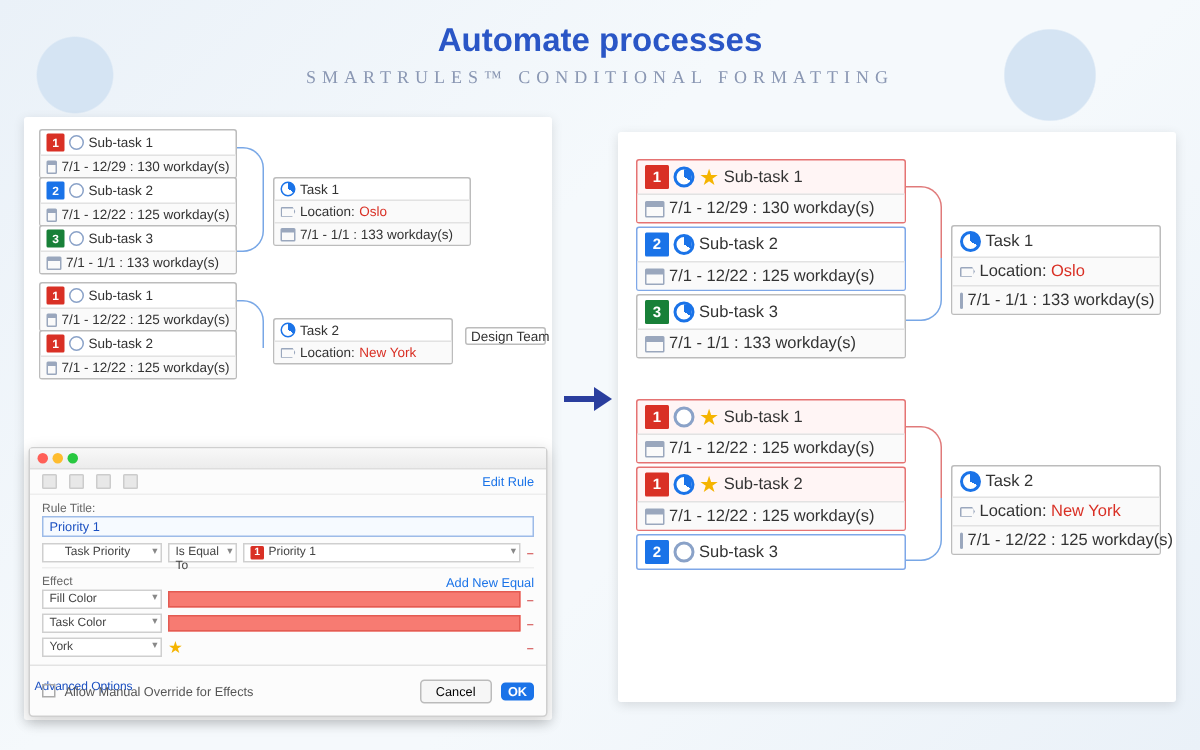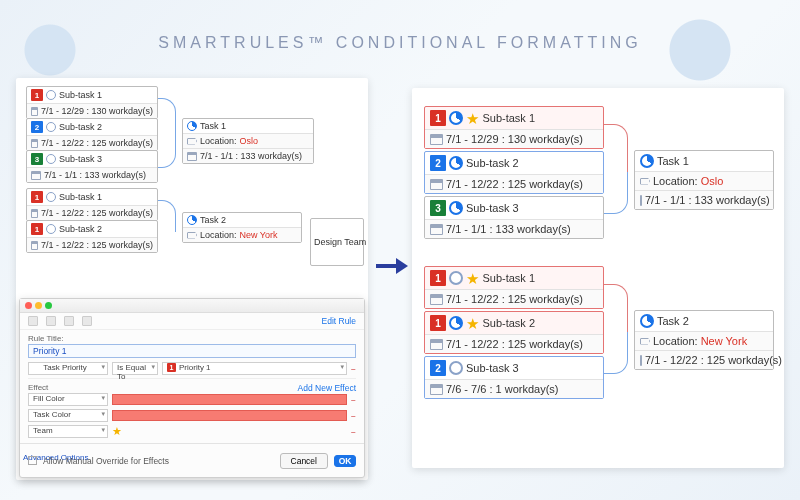--- a/index.html
+++ b/index.html
@@ -6,21 +6,21 @@
   body {
     width: 800px; height: 500px;
     font-family: "Segoe UI", Arial, sans-serif;
     background: radial-gradient(circle at 700px 50px, #d5e4f3 0px, #d5e4f3 30px, transparent 31px),
                 radial-gradient(circle at 50px 50px, #d5e4f3 0px, #d5e4f3 25px, transparent 26px),
                 linear-gradient(135deg, #eaf1f8 0%, #f5f9fc 40%, #f5f9fc 60%, #eaf1f8 100%);
     position: relative; overflow: hidden;
   }
   .header { text-align: center; padding-top: 14px; }
   .title { color: #2a56c6; font-size: 22px; font-weight: 600; }
-  .subtitle { color: #8a97b3; font-size: 16px; letter-spacing: 4px; margin-top: 20px; font-weight: 500; }
+  .subtitle { color: #8a97b3; font-size: 12px; letter-spacing: 4px; margin-top: 4px; font-weight: 500; font-family: Liberation Serif, serif; }
 
   .stage { position: absolute; top: 78px; left: 16px; right: 16px; bottom: 12px; }
 
   .panel-left, .panel-right {
     position: absolute; background: #fff; border-radius: 2px;
     box-shadow: 0 2px 8px rgba(0,0,0,.12);
   }
   .panel-left  { left: 0;   top: 0; width: 352px; height: 402px; }
   .panel-right { right: 0;  top: 10px; width: 372px; height: 380px; }
 
@@ -102,20 +102,21 @@
   .chk{ width:9px; height:9px; border:1px solid #aaa; display:inline-block;}
   .dlg-foot .spacer{flex:1;}
   .btn { font-size:8.5px; padding:2px 10px; border:1px solid #bbb; border-radius:3px; background:#f6f6f6;}
   .btn.pri { background:#1a73e8; border-color:#1a73e8; color:#fff; }
   .adv { position:absolute; bottom:15px; left:3px; font-size:8px; color:#1a4fc1;}
 </style>
 </head>
 <body>
 
 <div class="header">
+  <div class="title">Automate processes</div>
   <div class="subtitle">SMARTRULES™ CONDITIONAL FORMATTING</div>
 </div>
 
 <div class="stage">
 
   <div class="panel-left">
 
     <div class="task" style="left:10px; top:8px;  width:132px;">
       <div class="row1">
           <span class="pri red">1</span>
@@ -194,21 +195,21 @@
       <div class="row1">
           <span class="pie"></span>
           <span>Task 2</span>
         </div>
       <div class="row2">
           <span class="tag"></span>
           <span>Location:</span> 
           <span class="loc-val">New York</span>
         </div>
     </div>
-    <div class="task" style="left:294px; top:140px; width:54px; padding:18px 3px;">
+    <div class="task" style="left:294px; top:140px; width:54px; padding:0 3px;">
       <div class="row1">
           <span>Design Team</span>
         </div>
     </div>
 
     <div class="dialog">
       <div class="dlg-tbar">
         <span class="tl-dot r"></span>
         <span class="tl-dot y"></span>
         <span class="tl-dot g"></span>
@@ -227,34 +228,34 @@
           <span class="sel" style="width:80px;text-align:center;">Task Priority</span>
           <span class="sel" style="width:46px;">Is Equal To</span>
           <span class="sel" style="flex:1;">
             <span class="pri red" style="width:9px;height:9px;font-size:7px;margin-right:3px;">1</span><span>Priority 1</span>
           </span>
           <span style="color:#c33;">−</span>
         </div>
 
         <div class="sect-hd">
           <span class="lbl">Effect</span>
-          <span class="right">Add New Effect</span>
+          <span class="right">Add New Equal</span>
         </div>
         <div class="line">
           <span class="sel" style="width:80px;">Fill Color</span>
           <span class="swatch"></span>
           <span style="color:#c33;">−</span>
         </div>
         <div class="line">
           <span class="sel" style="width:80px;">Task Color</span>
           <span class="swatch"></span>
           <span style="color:#c33;">−</span>
         </div>
         <div class="line">
-          <span class="sel" style="width:80px;">Team</span>
+          <span class="sel" style="width:80px;">York</span>
           <span class="mini-star">★</span>
           <span style="flex:1"></span>
           <span style="color:#c33;">−</span>
         </div>
       </div>
       <div class="adv">Advanced Options</div>
       <div class="dlg-foot">
         <span class="chk"></span>
         <span>Allow Manual Override for Effects</span>
         <span class="spacer"></span>
@@ -346,24 +347,20 @@
           <span class="cal lg"></span>
           <span>7/1 - 12/22 : 125 workday(s)</span>
         </div>
     </div>
     <div class="task lg edge-blue" style="left:12px; top:268px; width:180px;">
       <div class="row1">
           <span class="pri lg blue">2</span>
           <span class="pie lg empty"></span>
           <span>Sub-task 3</span>
         </div>
-      <div class="row2">
-          <span class="cal lg"></span>
-          <span>7/6 - 7/6 : 1 workday(s)</span>
-        </div>
     </div>
     <div class="wire red" style="left:192px; top:196px; width:24px; height:48px;"></div>
     <div class="wire" style="left:192px; top:244px; width:24px; height:42px; border-top:none; border-bottom:1.5px solid #78a7e6; border-bottom-right-radius:14px; border-top-right-radius:0;"></div>
     <div class="task lg" style="left:222px; top:222px; width:140px;">
       <div class="row1">
           <span class="pie lg"></span>
           <span>Task 2</span>
         </div>
       <div class="row2">
           <span class="tag"></span>

